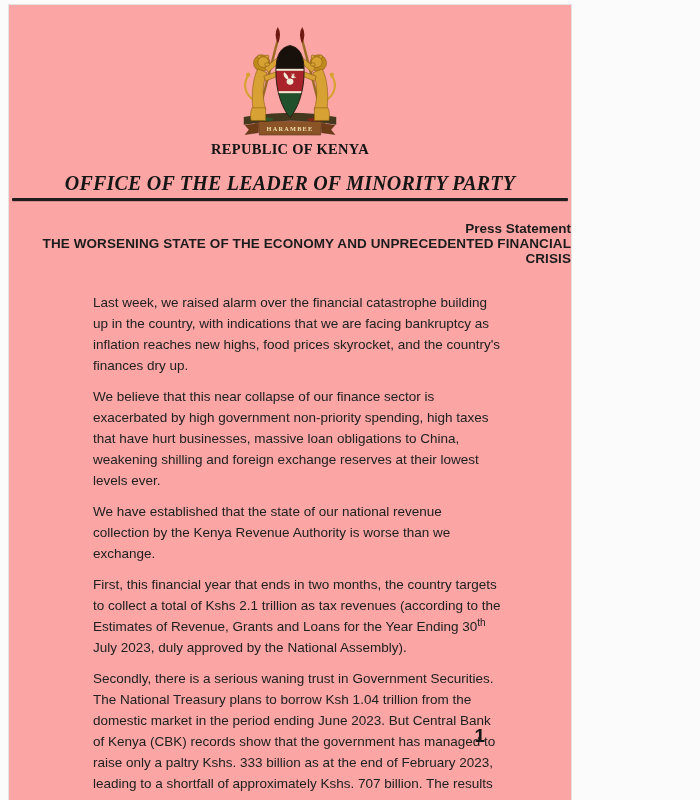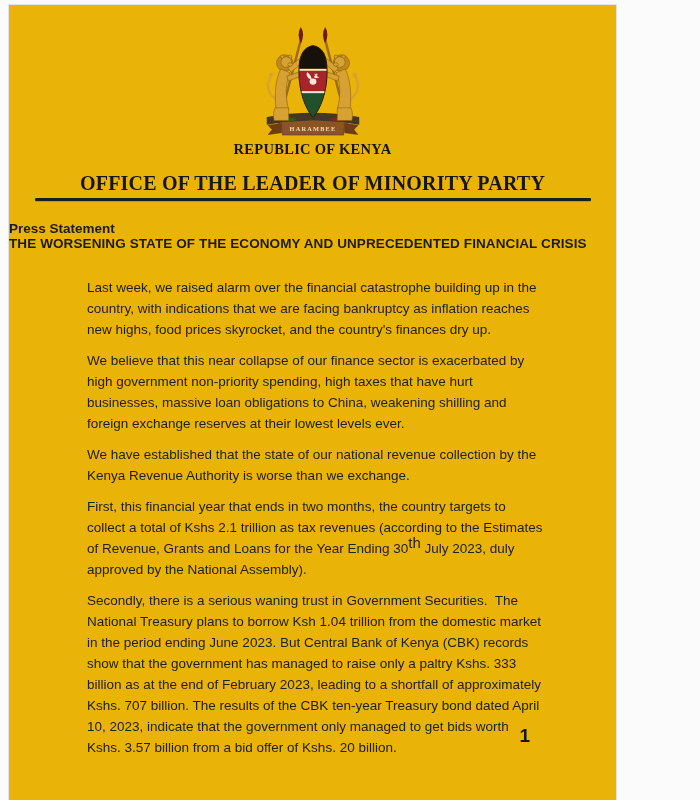--- a/index.html
+++ b/index.html
@@ -8,24 +8,24 @@
     width: 700px;
     height: 800px;
     background: #fbfbfb;
     overflow: hidden;
     font-family: "Liberation Sans", sans-serif;
   }
   .page {
     position: absolute;
     top: 4px;
     left: 8px;
-    width: 609px;
+    width: 564px;
     height: 796px;
     box-sizing: border-box;
-    background: #eab308;
+    background: #fca5a5;
     border: 1px solid #e3e3e3;
     border-bottom: none;
     overflow: hidden;
   }
   .crest {
     display: block;
     margin: 22px auto 2px auto;
   }
   .gov-line {
     font-family: "Liberation Serif", serif;
@@ -38,52 +38,53 @@
   }
   .office-title {
     font-family: "Liberation Serif", serif;
     font-weight: bold;
     font-size: 20px;
     line-height: 22px;
     text-align: center;
     color: #161616;
     margin-top: 15px;
     letter-spacing: 0.2px;
+    font-style: italic;
   }
   .title-rule {
     width: 556px;
     height: 3px;
     background: #1d1d1d;
     margin: 4px auto 0 auto;
     border-radius: 1px;
     box-shadow: 0 1px 0 rgba(0,0,0,0.15);
   }
   .meta {
     font-weight: bold;
     font-size: 13.5px;
     line-height: 15px;
-    text-align: left;
+    text-align: right;
     color: #1c1c1c;
   }
   .press-statement { margin-top: 20px; }
   .statement-date { margin-top: 11px; }
   .subject-line   { letter-spacing: 0.1px; }
   .content {
     margin: 26px 70px 0 74px;
   }
   .content p {
     font-size: 13.5px;
     line-height: 21px;
     color: #212121;
-    margin: 0 0 10px 4px;
+    margin: 0 0 10px 10px;
     white-space: pre-wrap;
   }
   .sup {
     vertical-align: super;
-    font-size: 15px;
+    font-size: 10px;
     line-height: 0;
   }
   .page-number {
     position: absolute;
     top: 720px;
     right: 86px;
     font-weight: bold;
     font-size: 19px;
     color: #161616;
   }

